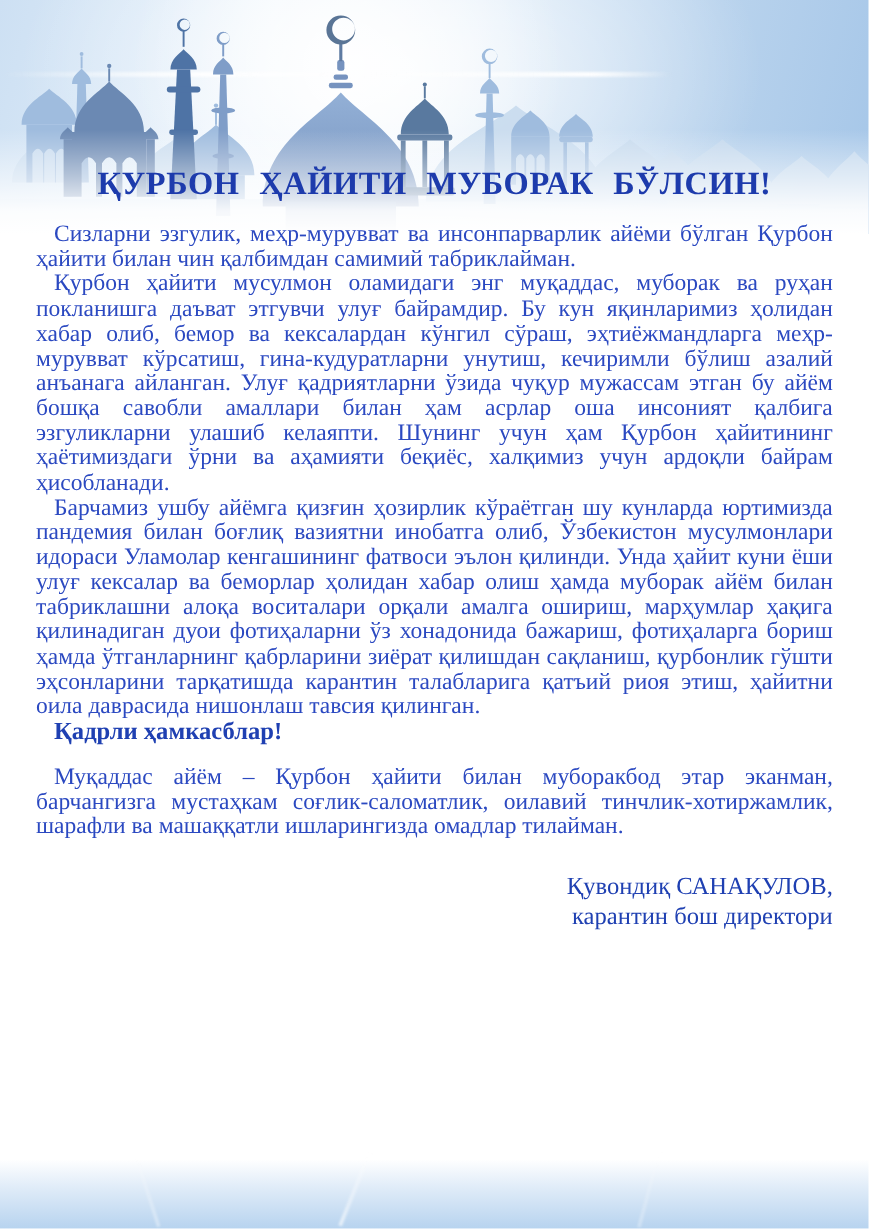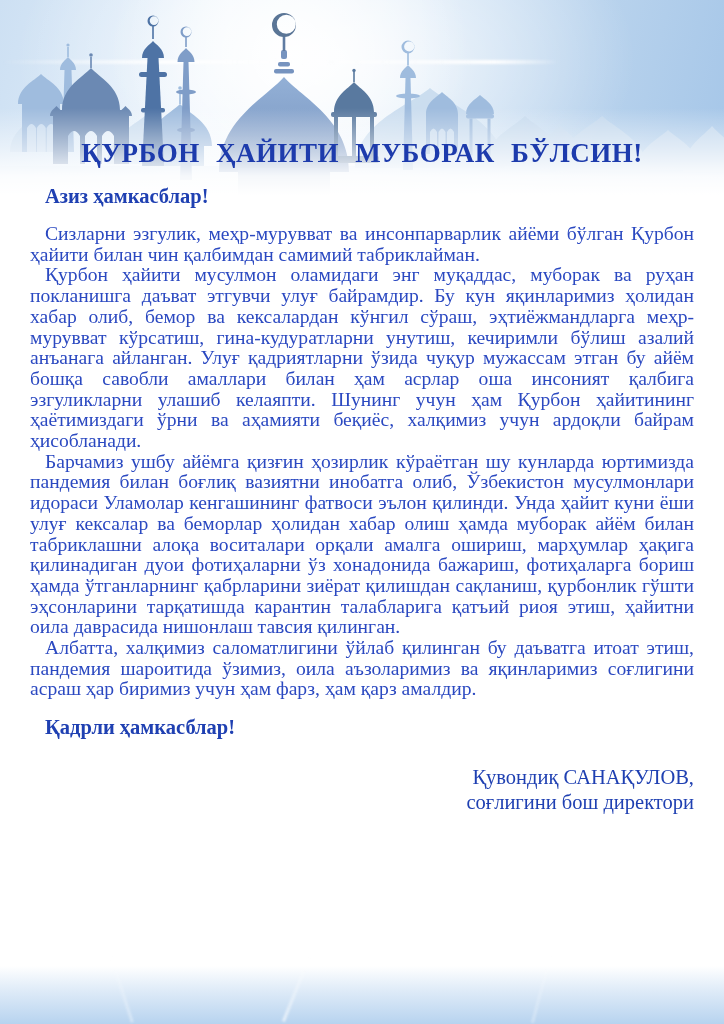--- a/index.html
+++ b/index.html
@@ -165,33 +165,32 @@
           <rect x="370" y="117" width="4" height="39"></rect>
         <rect x="329" y="156" width="50" height="7" rx="2"></rect>
       </g>
     </svg>
 
     <div class="header-fade"></div>
     <h1 class="title">ҚУРБОН ҲАЙИТИ МУБОРАК БЎЛСИН!</h1>
   </div>
 
   <div class="content">
-    <p class="salutation">Азиз ҳамкасблар!</p>
 
     <p class="para">Сизларни эзгулик, меҳр-мурувват ва инсонпарварлик айёми бўлган Қурбон ҳайити билан чин қалбимдан самимий табриклайман.</p>
     <p class="para">Қурбон ҳайити мусулмон оламидаги энг муқаддас, муборак ва руҳан покланишга даъват этгувчи улуғ байрамдир. Бу кун яқинларимиз ҳолидан хабар олиб, бемор ва кексалардан кўнгил сўраш, эҳтиёжмандларга меҳр-мурувват кўрсатиш, гина-кудуратларни унутиш, кечиримли бўлиш азалий анъанага айланган. Улуғ қадриятларни ўзида чуқур мужассам этган бу айём бошқа савобли амаллари билан ҳам асрлар оша инсоният қалбига эзгуликларни улашиб келаяпти. Шунинг учун ҳам Қурбон ҳайитининг ҳаётимиздаги ўрни ва аҳамияти беқиёс, халқимиз учун ардоқли байрам ҳисобланади.</p>
     <p class="para">Барчамиз ушбу айёмга қизғин ҳозирлик кўраётган шу кунларда юртимизда пандемия билан боғлиқ вазиятни инобатга олиб, Ўзбекистон мусулмонлари идораси Уламолар кенгашининг фатвоси эълон қилинди. Унда ҳайит куни ёши улуғ кексалар ва беморлар ҳолидан хабар олиш ҳамда муборак айём билан табриклашни алоқа воситалари орқали амалга ошириш, марҳумлар ҳақига қилинадиган дуои фотиҳаларни ўз хонадонида бажариш, фотиҳаларга бориш ҳамда ўтганларнинг қабрларини зиёрат қилишдан сақланиш, қурбонлик гўшти эҳсонларини тарқатишда карантин талабларига қатъий риоя этиш, ҳайитни оила даврасида нишонлаш тавсия қилинган.</p>
-    <p class="para gap-after">Албатта, халқимиз саломатлигини ўйлаб қилинган бу даъватга итоат этиш, пандемия шароитида ўзимиз, оила аъзоларимиз ва яқинларимиз соғлигини асраш ҳар биримиз учун ҳам фарз, ҳам қарз амалдир.</p>
 
     <p class="salutation">Қадрли ҳамкасблар!</p>
 
+    <p class="para">Муқаддас айём – Қурбон ҳайити билан муборакбод этар эканман, барчангизга мустаҳкам соғлик-саломатлик, оилавий тинчлик-хотиржамлик, шарафли ва машаққатли ишларингизда омадлар тилайман.</p>
 
     <div class="signature">
       <div>Қувондиқ САНАҚУЛОВ,</div>
-      <div>соғлигини бош директори</div>
+      <div>карантин бош директори</div>
     </div>
   </div>
 
   <div class="bottom-band">
     <div class="ray r1"></div>
     <div class="ray r2"></div>
     <div class="ray r3"></div>
   </div>
 
 </div>

